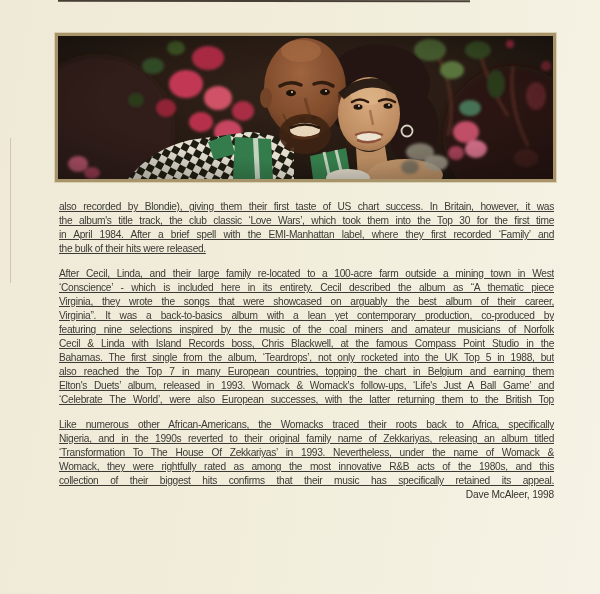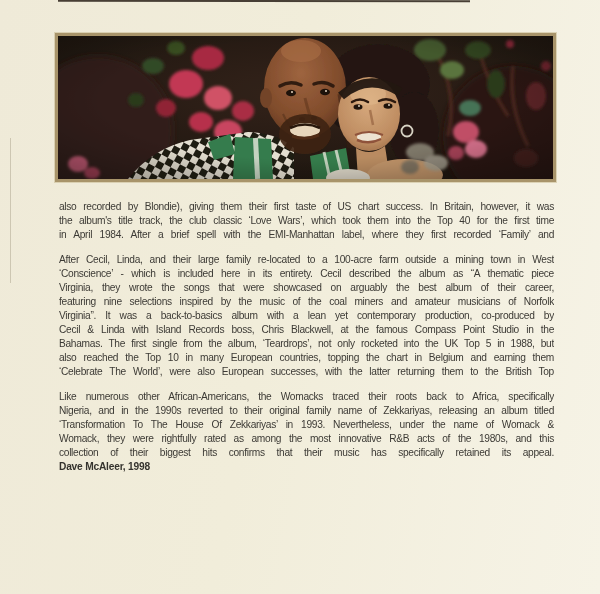--- a/index.html
+++ b/index.html
@@ -25,24 +25,24 @@
     border:3px solid #a8946a;
     box-shadow:inset 0 0 0 1px rgba(70,52,28,.35), 0 0 0 1px rgba(200,186,146,.55);
     background:#17100d;
   }
   .photo-frame svg{display:block;}
   .text-block{
     position:absolute;left:59px;top:200px;width:495px;
     color:#3c3a35;font-size:10.2px;line-height:14px;letter-spacing:-0.3px;
   }
   .para{margin:0 0 11px 0;padding:0;}
-  .line{height:14px;overflow:hidden;text-align:justify;}
+  .line{height:14px;overflow:hidden;text-align:justify;text-decoration:underline;}
   .line.j::after{content:"";display:inline-block;width:100%;height:0;}
   .line.pl{text-align:left;}
-  .byline{height:14px;font-weight:bold;letter-spacing:-0.2px;color:#35332e;}
+  .byline{height:14px;font-weight:normal;letter-spacing:-0.2px;color:#35332e;text-align:right;}
 </style>
 </head>
 <body>
 
 <div class="page">
 
   <div class="scan-edge-top"></div>
   <div class="page-crease"></div>
 
   <div class="photo-frame">
@@ -182,33 +182,35 @@
 
       <rect width="495" height="143" fill="url(#gVig)"></rect>
       <rect width="495" height="143" fill="#caa87e" opacity="0.05"></rect>
     </svg>
   </div>
 
   <div class="text-block">
 
     <div class="para">
       <div class="line j">also recorded by Blondie), giving them their first taste of US chart success.  In Britain, however, it was</div>
-      <div class="line j">the album's title track, the club classic ‘Love Wars’, which took them into the Top 40 for the first time</div>
+      <div class="line j">the album's title track, the club classic ‘Love Wars’, which took them into the Top 30 for the first time</div>
       <div class="line j">in April 1984. After a brief spell with the EMI-Manhattan label, where they first recorded ‘Family’ and</div>
+      <div class="line pl">the bulk of their hits were released.</div>
     </div>
 
     <div class="para">
       <div class="line j">After Cecil, Linda, and their large family re-located to a 100-acre farm outside a mining town in West</div>
       <div class="line j">‘Conscience’ - which is included here in its entirety. Cecil described the album as “A thematic piece</div>
       <div class="line j">Virginia, they wrote the songs that were showcased on arguably the best album of their career,</div>
+      <div class="line j">Virginia”. It was a back-to-basics album with a lean yet contemporary production, co-produced by</div>
       <div class="line j">featuring nine selections inspired by the music of the coal miners and amateur musicians of Norfolk</div>
-      <div class="line j">Virginia”. It was a back-to-basics album with a lean yet contemporary production, co-produced by</div>
       <div class="line j">Cecil &amp; Linda with Island Records boss, Chris Blackwell, at the famous Compass Point Studio in the</div>
       <div class="line j">Bahamas. The first single from the album, ‘Teardrops’, not only rocketed into the UK Top 5 in 1988, but</div>
-      <div class="line j">also reached the Top 10 in many European countries, topping the chart in Belgium and earning them</div>
+      <div class="line j">also reached the Top 7 in many European countries, topping the chart in Belgium and earning them</div>
+      <div class="line j">Elton's Duets’ album, released in 1993. Womack &amp; Womack's follow-ups, ‘Life's Just A Ball Game’ and</div>
       <div class="line j">‘Celebrate The World’, were also European successes, with the latter returning them to the British Top</div>
     </div>
 
     <div class="para">
       <div class="line j">Like numerous other African-Americans, the Womacks traced their roots back to Africa, specifically</div>
       <div class="line j">Nigeria, and in the 1990s reverted to their original family name of Zekkariyas, releasing an album titled</div>
       <div class="line j">‘Transformation To The House Of Zekkariyas’ in 1993.  Nevertheless, under the name of Womack &amp;</div>
       <div class="line j">Womack, they were rightfully rated as among the most innovative R&amp;B acts of the 1980s, and this</div>
       <div class="line j">collection of their biggest hits confirms that their music has specifically retained its appeal.</div>
       <div class="byline">Dave McAleer, 1998</div>

